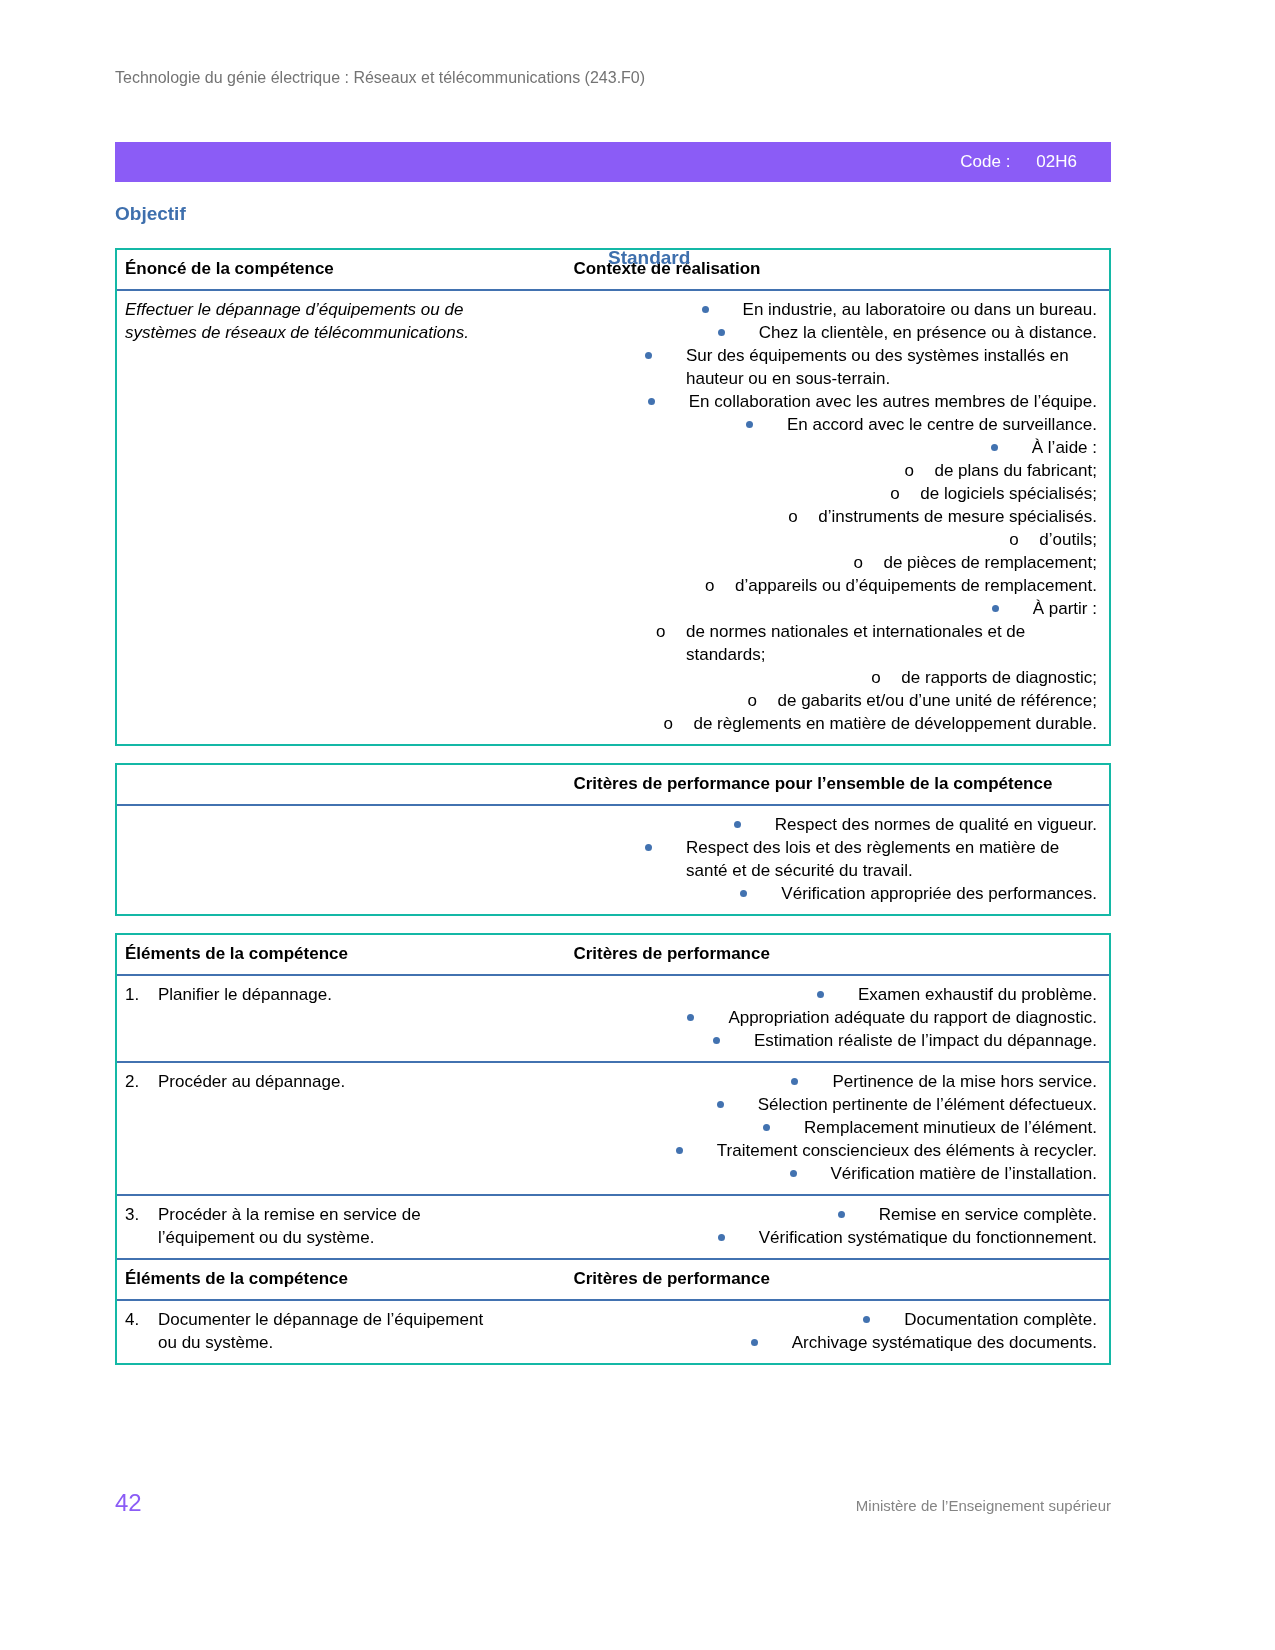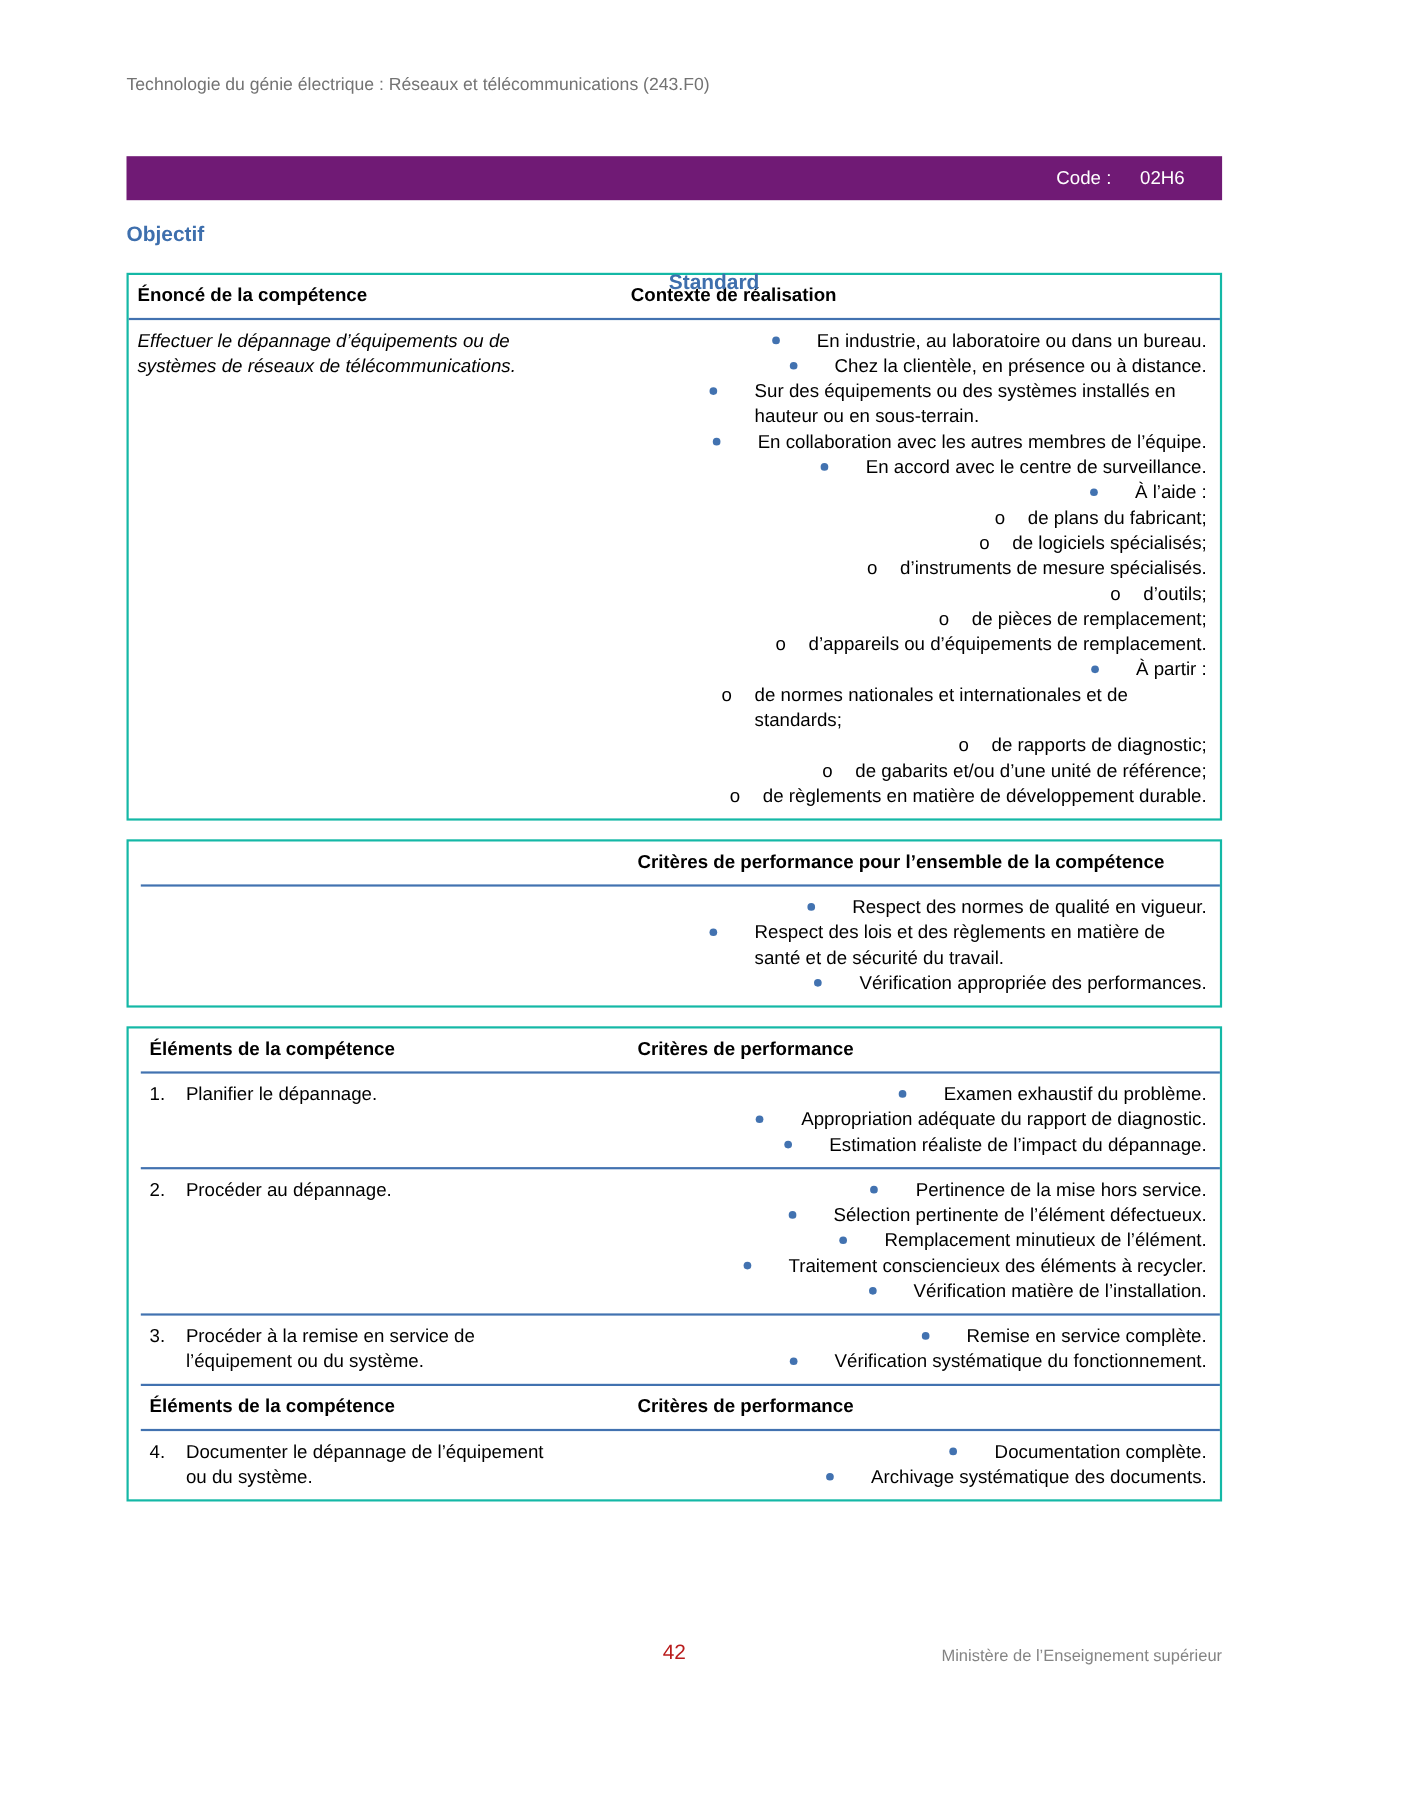--- a/index.html
+++ b/index.html
@@ -9,34 +9,34 @@
     font-family:"Liberation Sans","DejaVu Sans",sans-serif;
     color:#000; font-size:17px; line-height:23px;
   }
   .doc-header {
     position:absolute; top:66px; left:115px; width:996px;
     font-size:16px; color:#737373;
   }
   .content { position:absolute; top:142px; left:115px; width:996px; }
 
   .code-banner {
-    height:40px; background:#701a75; color:#ffffff;
+    height:40px; background:#8b5cf6; color:#ffffff;
     text-align:right; line-height:40px; padding-right:34px;
     font-size:17px;
   }
   .code-banner .code-value { margin-left:26px; }
 
   .section-labels { position:relative; height:26px; margin-top:19px; }
   .section-labels .lbl {
     font-weight:bold; font-size:19px; color:#3e6fad; line-height:26px;margin-top:44px;
   }
   .section-labels .standard { position:absolute; left:493px; top:0; }
 
   .tbl { border:2px solid #14b8a6; margin-top:21px; }
-  .tbl + .tbl, .tbl.mt { margin-top:17px;padding-left:11px; }
+  .tbl + .tbl, .tbl.mt { margin-top:17px; }
   .row { display:grid; grid-template-columns:45% 55%; }
   .row + .row { border-top:2px solid #4272b0; }
   .cell { padding:7px 12px 9px 8px; }
   .cell.rcol { padding-left:10px; }
   .th { font-weight:bold; }
 
   .statement { max-width:345px;font-style:italic; }
 
   .item { display:flex; }
   .item-num { flex:0 0 33px; }
@@ -44,22 +44,22 @@
 
   .list .li { display:flex;justify-content:flex-end; }
   .marker-box { flex:0 0 43px; display:flex; }
   .dot { width:7px; height:7px; border-radius:50%; background:#4272b0; margin-top:8px; margin-left:2px; }
   .li.sub { margin-left:45px; }
   .li.sub .marker-box { flex:0 0 30px; }
   .li-text { max-width:411px; }
 
   .footer { position:absolute; top:1491px; left:115px; width:996px; height:26px; }
   .page-num {
-    position:absolute; left:0; right:0; text-align:center;
-    color:#b91c1c; font-size:19px;
+    position:absolute; left:0; right:0; text-align:left;
+    color:#8b5cf6; font-size:24px;
   }
   .ministry { position:absolute; right:0; top:3px; color:#848484; font-size:15px; }
 </style>
 </head>
 <body>
 
 <div class="page">
 
   <div class="doc-header">Technologie du génie électrique : Réseaux et télécommunications (243.F0)</div>
 

